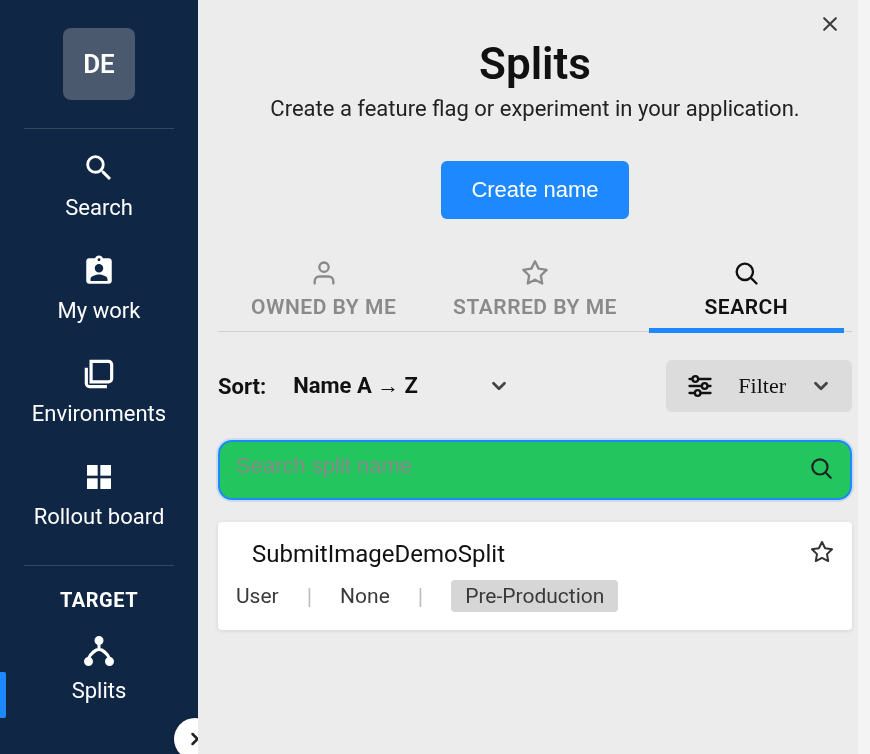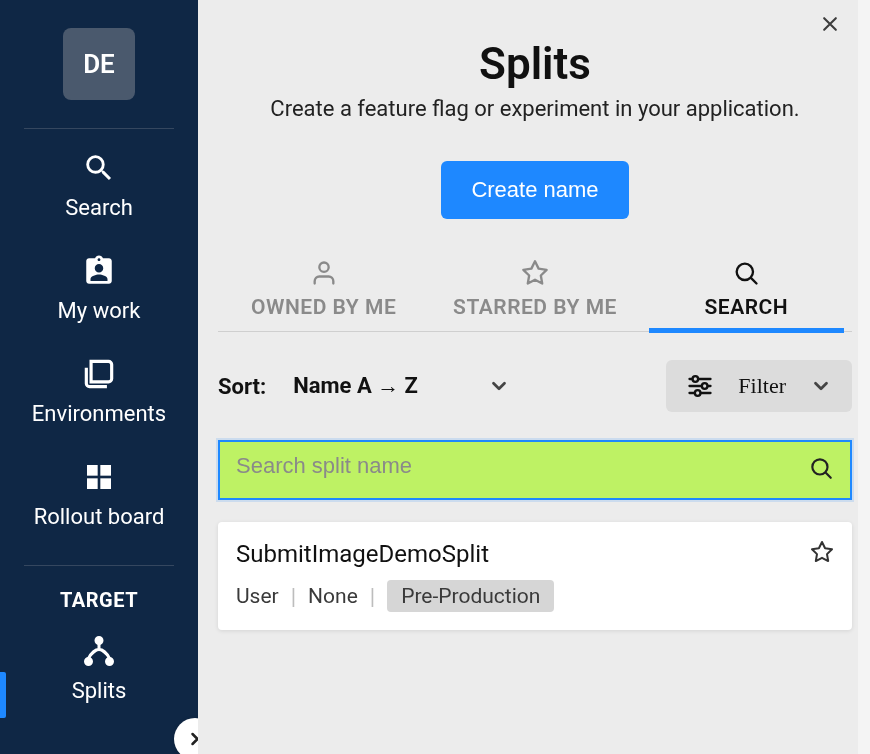--- a/index.html
+++ b/index.html
@@ -210,22 +210,22 @@
   }
   .filter-btn svg { stroke: #111; }
   .search-row {
     margin-top: 28px;
     position: relative;
   }
   .search-input {
     width: 100%;
     height: 60px;
     border: 2px solid #1e88ff;
-    border-radius: 0;
-    background: #bef264;
+    border-radius: 14px;
+    background: #22c55e;
     font-size: 22px;
     padding: 0 60px 8px 16px;
     outline: none;
     box-shadow: 0 0 0 2px rgba(30,136,255,0.15);
   }
   .search-input::placeholder { color: #8a8a8a; }
   .search-inline-icon {
     position: absolute;
     right: 18px;
     top: 50%;
@@ -237,31 +237,32 @@
     background: #fff;
     border-radius: 4px;
     padding: 18px 20px 18px 18px;
     box-shadow: 0 1px 4px rgba(0,0,0,0.1);
     position: relative;
   }
   .result-title {
     font-size: 24px;
     color: #111;
     margin-bottom: 12px;
+    margin-left: 16px;
   }
   .star-btn {
     position: absolute;
     right: 18px;
     top: 18px;
     cursor: pointer;
   }
   .meta-row {
     display: flex;
     align-items: center;
-    gap: 12px;
+    gap: 28px;
     font-size: 21px;
     color: #3a3a3a;
   }
   .meta-sep { color: #bdbdbd; font-size: 22px; }
   .env-chip {
     background: #d6d6d6;
     padding: 4px 14px;
     border-radius: 4px;
     color: #3a3a3a;
   }

